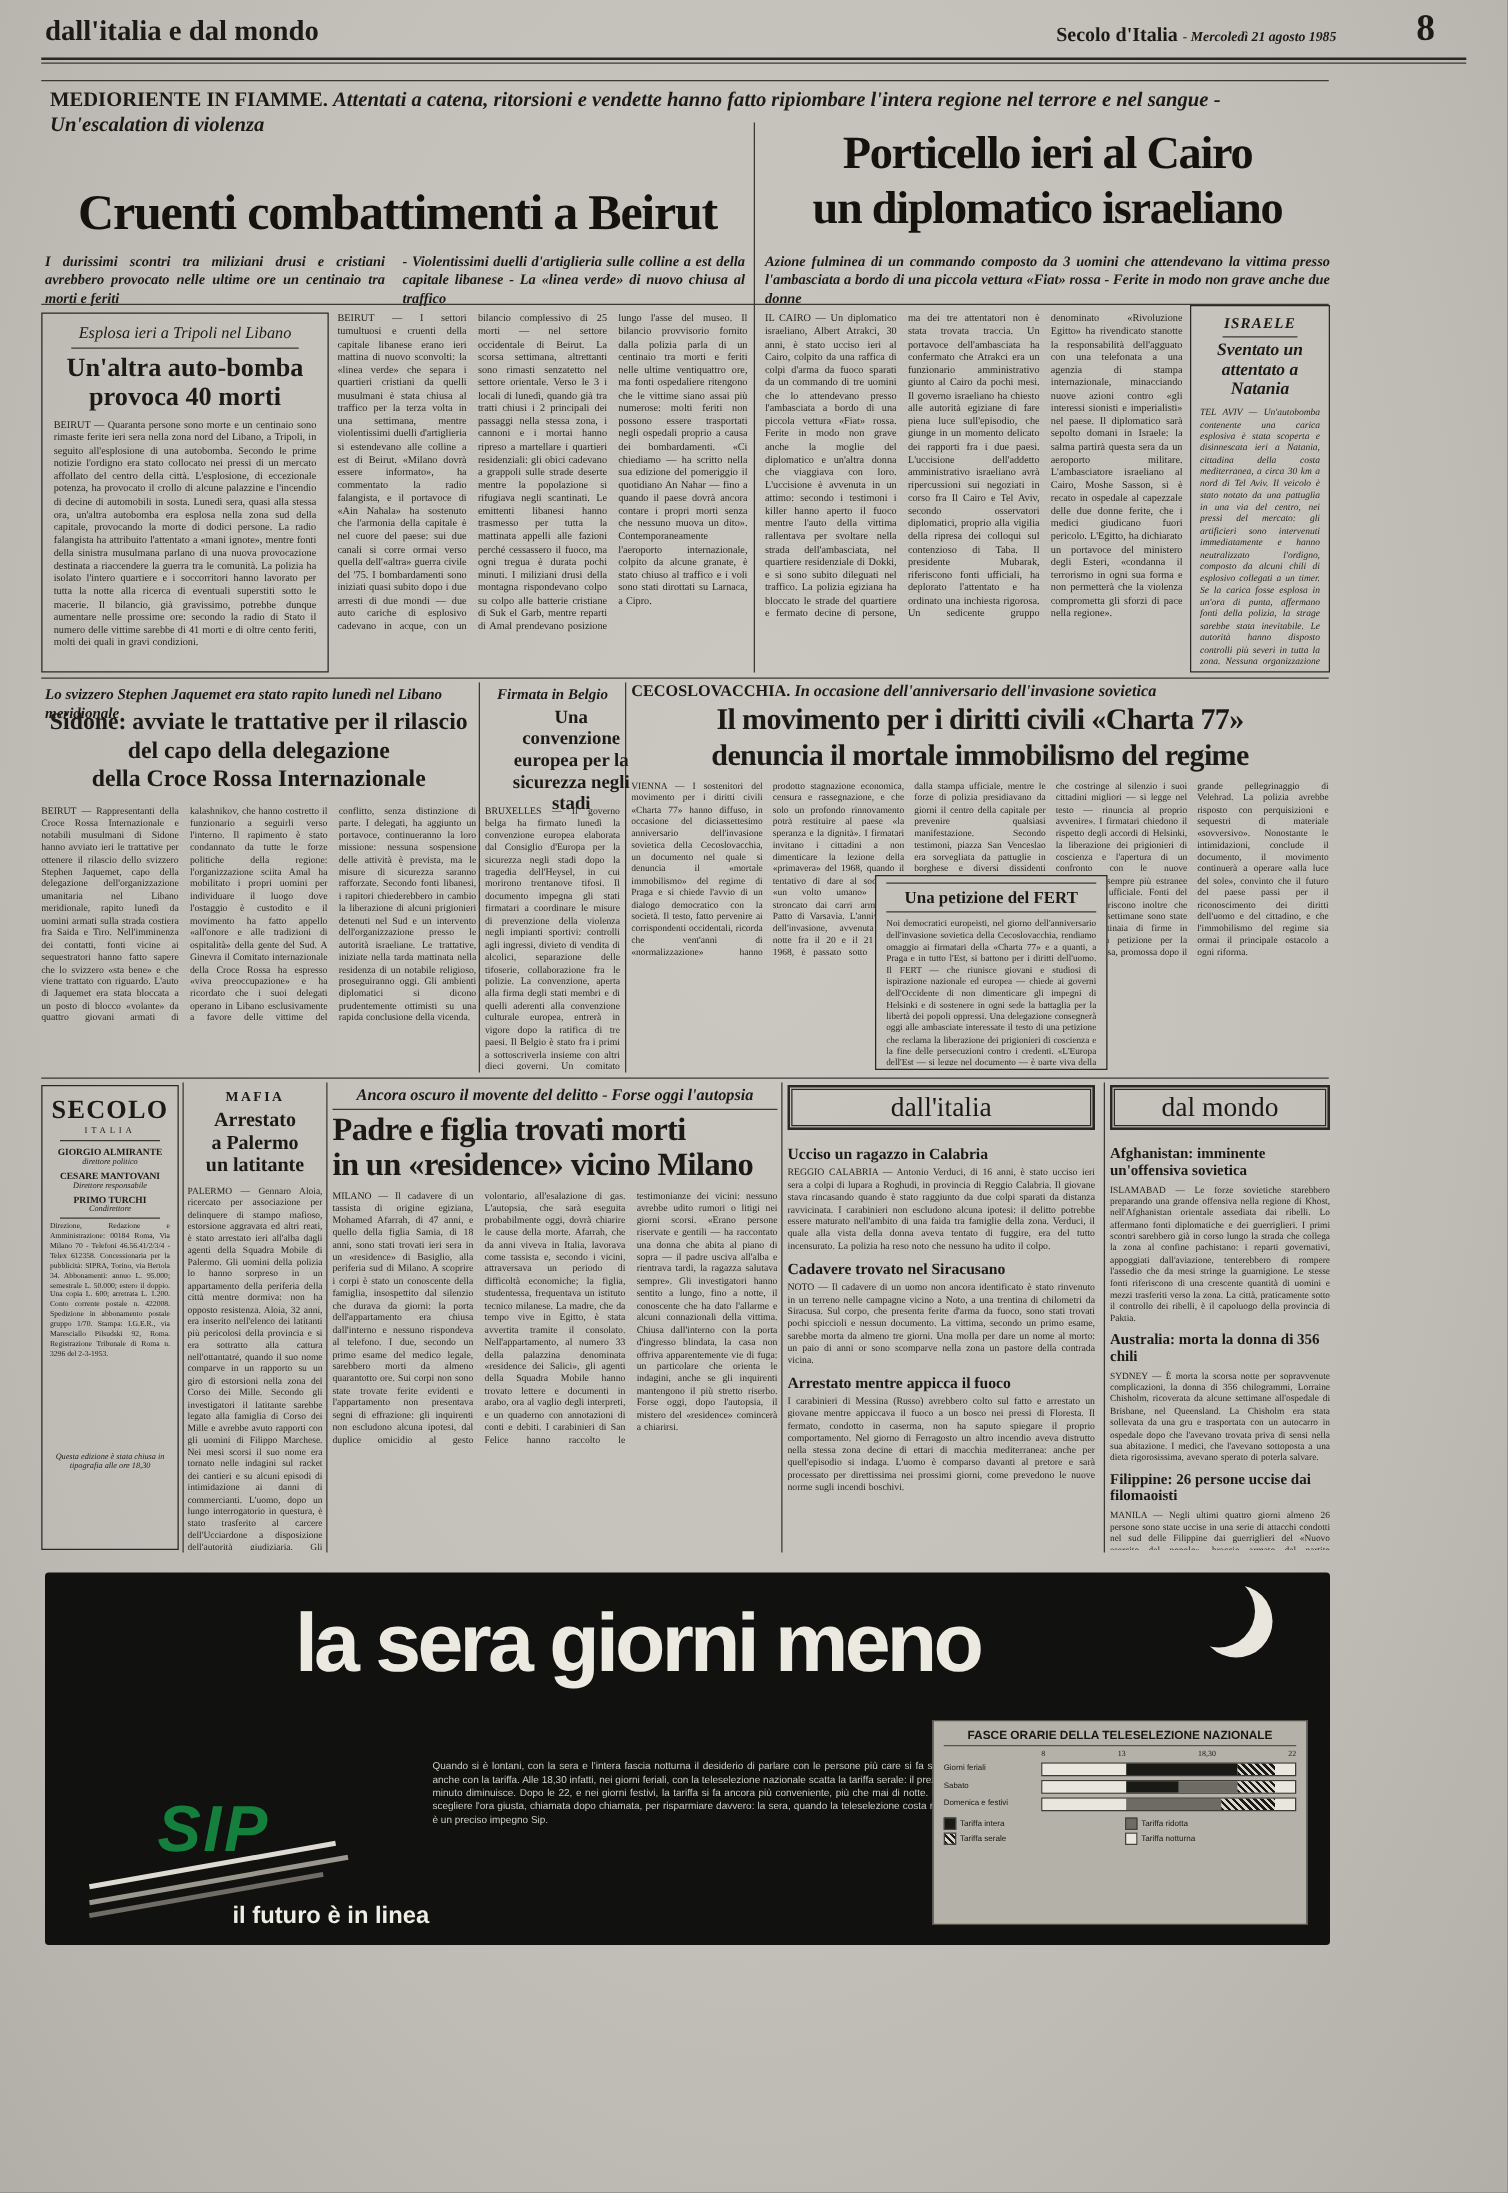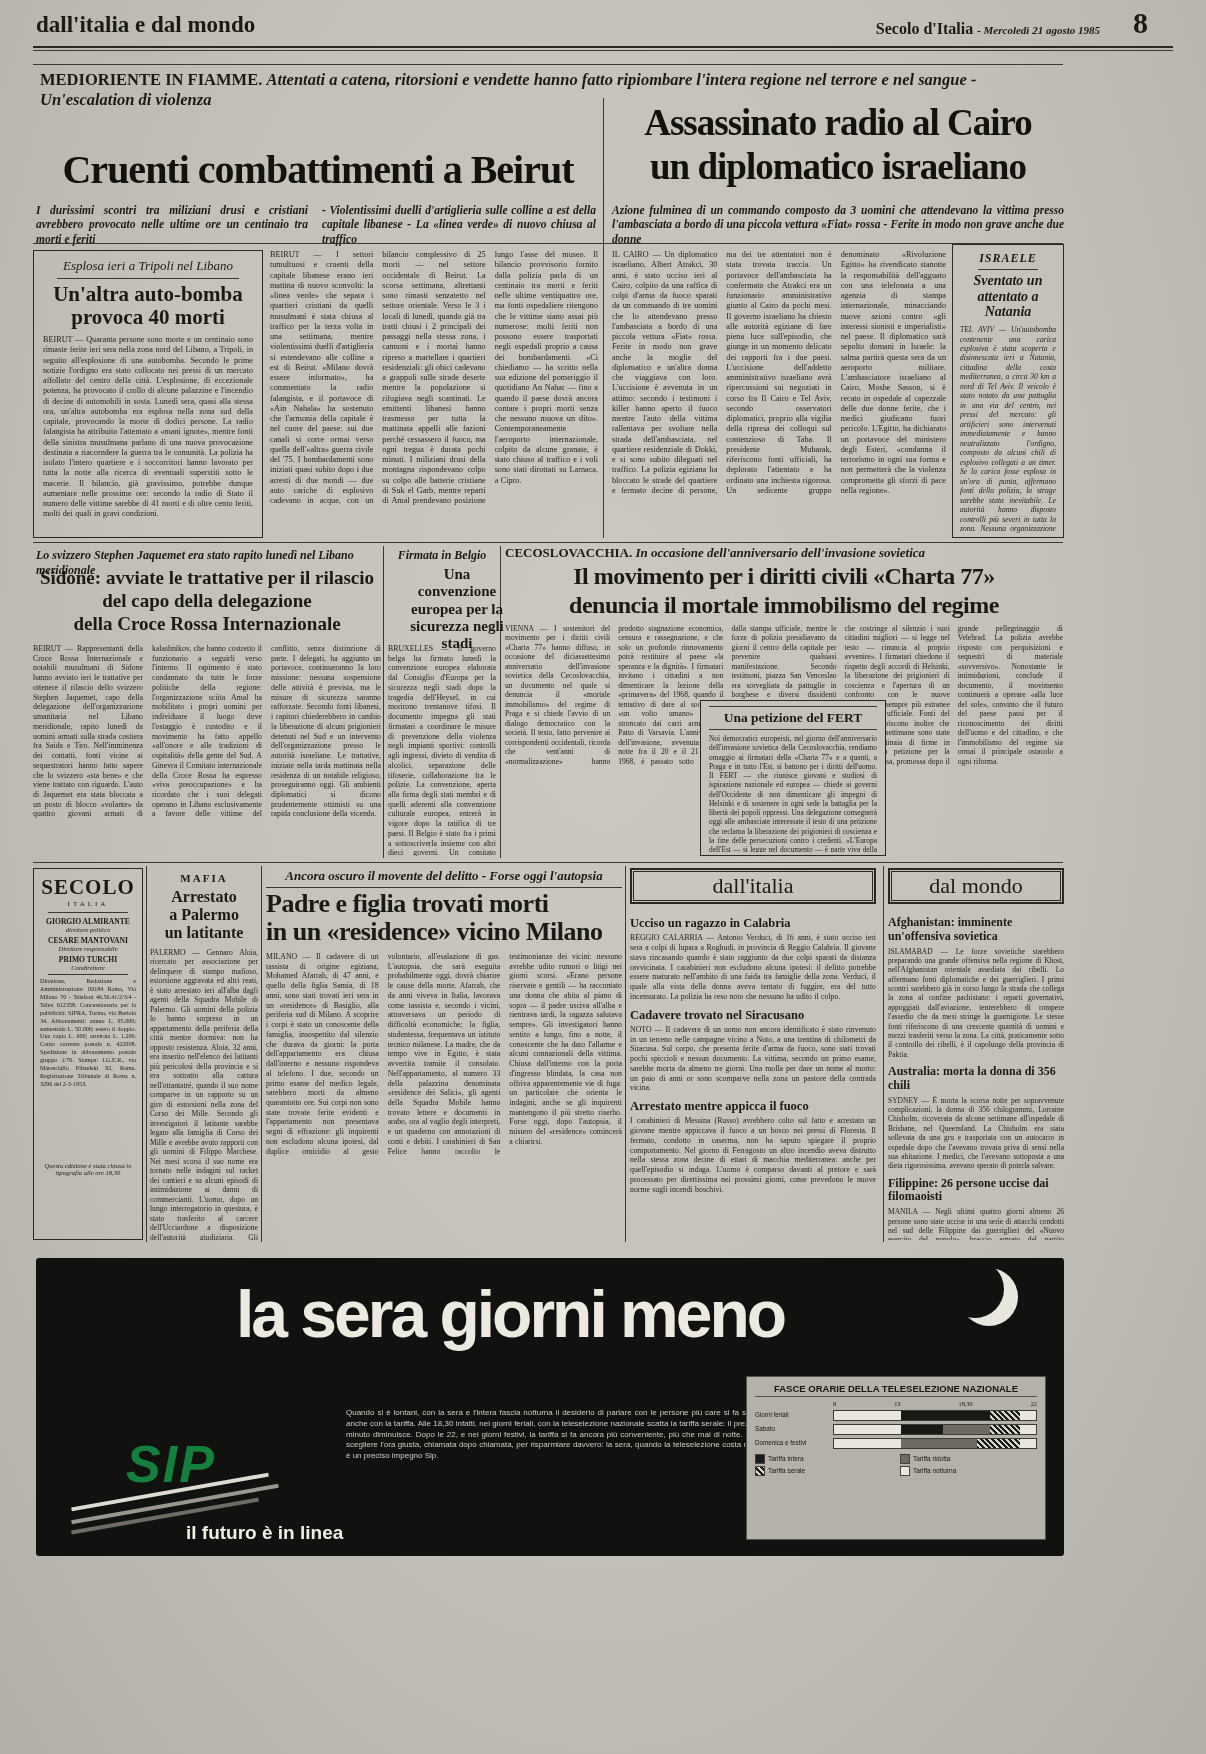--- a/index.html
+++ b/index.html
@@ -33,36 +33,36 @@
   .bar{display:flex;height:9px;border:1px solid #3c3a34;flex:1;}
   .tar-row{display:flex;align-items:center;margin:3px 0;}
   .tar-label{width:78px;font-size:6.3px;line-height:1.05;padding-right:4px;box-sizing:border-box;}
 </style>
 </head>
 <body>
 
 <div class="page">
 
   <div class="abs b" style="left:36px;top:12px;font-size:23px;">dall'italia e dal mondo</div>
-  <div class="abs" style="left:770px;top:20px;width:330px;text-align:right;">
+  <div class="abs" style="left:792px;top:20px;width:330px;text-align:center;">
     <span class="b" style="font-size:16px;">Secolo d'Italia</span>
     <span class="b it" style="font-size:11px;">- Mercoledì 21 agosto 1985</span>
   </div>
   <div class="abs b" style="left:1133px;top:6px;font-size:30px;">8</div>
   <div class="abs hr" style="left:33px;top:46px;width:1140px;"></div>
   <div class="abs hr1" style="left:33px;top:50px;width:1140px;"></div>
 
   <div class="abs hr1" style="left:33px;top:64px;width:1030px;"></div>
   <div class="abs" style="left:40px;top:70px;width:1020px;font-size:16.5px;">
     <span class="b">MEDIORIENTE IN FIAMME.</span>
     <span class="b it">Attentati a catena, ritorsioni e vendette hanno fatto ripiombare l'intera regione nel terrore e nel sangue - Un'escalation di violenza</span>
   </div>
 
   <div class="abs h-huge" style="left:33px;top:148px;width:570px;font-size:40px;">Cruenti combattimenti a Beirut</div>
-  <div class="abs h-huge" style="left:612px;top:102px;width:452px;font-size:37px;">Assassinato radio al Cairo</div>
+  <div class="abs h-huge" style="left:612px;top:102px;width:452px;font-size:37px;">Porticello ieri al Cairo</div>
   <div class="abs h-huge" style="left:612px;top:146px;width:452px;font-size:37px;">un diplomatico israeliano</div>
   <div class="abs vr" style="left:603px;top:98px;height:440px;"></div>
 
   <div class="abs deck" style="left:36px;top:203px;width:272px;">I durissimi scontri tra miliziani drusi e cristiani avrebbero provocato nelle ultime ore un centinaio tra morti e feriti</div>
   <div class="abs deck" style="left:322px;top:203px;width:274px;">- Violentissimi duelli d'artiglieria sulle colline a est della capitale libanese - La «linea verde» di nuovo chiusa al traffico</div>
   <div class="abs deck" style="left:612px;top:203px;width:452px;">Azione fulminea di un commando composto da 3 uomini che attendevano la vittima presso l'ambasciata a bordo di una piccola vettura «Fiat» rossa - Ferite in modo non grave anche due donne</div>
   <div class="abs hr1" style="left:33px;top:243px;width:1030px;"></div>
 
   <div class="abs box" style="left:33px;top:250px;width:230px;height:288px;padding:7px 9px;">
     <div class="it ctr" style="font-size:13px;">Esplosa ieri a Tripoli nel Libano</div>

